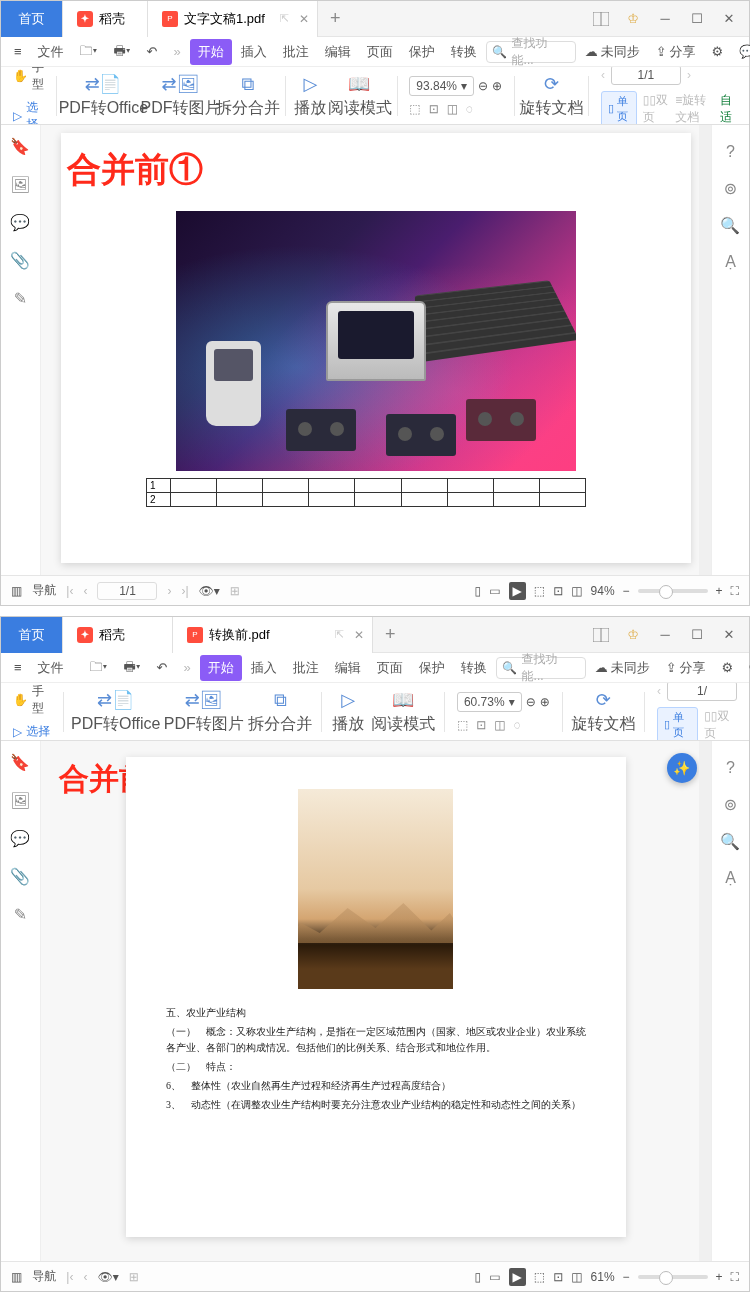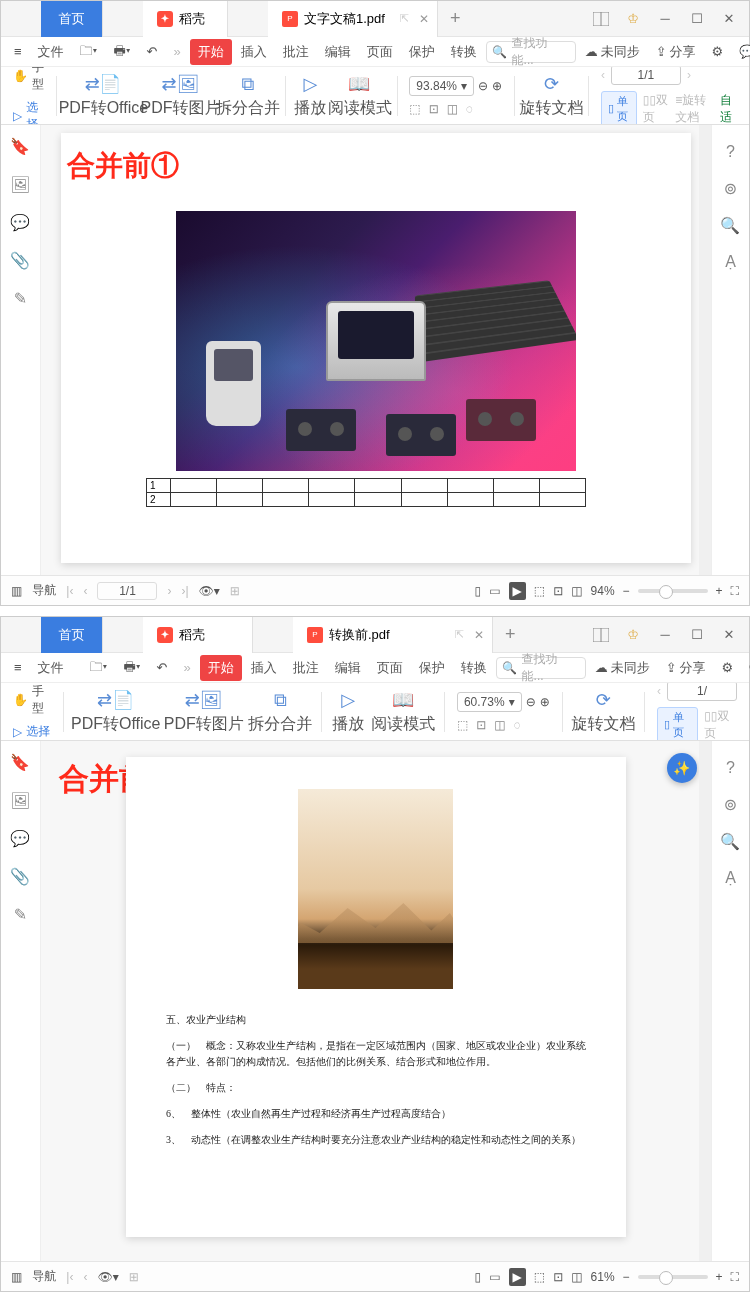--- a/index.html
+++ b/index.html
@@ -1,30 +1,30 @@
 <!DOCTYPE html>
 <html><head>
 <meta charset="utf-8">
 <style>
 * { box-sizing: border-box; margin: 0; padding: 0; }
 body { font-family: "Microsoft YaHei", sans-serif; background: #fff; width: 750px; }
 .app-window { border: 1px solid #ccc; background: #fff; position: relative; }
 .titlebar { height: 36px; display: flex; align-items: center; background: #f5f5f5; border-bottom: 1px solid #e5e5e5; }
-.tab { height: 36px; display: flex; align-items: center; padding: 0 14px; font-size: 13px; border-right: 1px solid #e0e0e0; gap: 6px; margin-left: 40px; }
+.tab { height: 36px; display: flex; align-items: center; padding: 0 14px; font-size: 13px; border-right: 1px solid #e0e0e0; gap: 6px; }
 .tab.home { background: #3a7de0; color: #fff; font-weight: 500; min-width: 62px; justify-content: center; }
 .tab.dk { background: #fff; min-width: 85px; justify-content: flex-start; }
 .tab.file { background: #fff; min-width: 170px; position: relative; }
 .tab .close-x { position: absolute; right: 8px; color: #999; font-size: 12px; }
 .tab .pin { position: absolute; right: 28px; color: #ccc; font-size: 11px; }
 .tab-plus { padding: 0 12px; color: #888; font-size: 18px; cursor: pointer; }
 .win-ctrls { margin-left: auto; display: flex; align-items: center; gap: 0; padding-right: 4px; }
 .win-ctrls .wc { width: 32px; height: 30px; display: flex; align-items: center; justify-content: center; color: #666; font-size: 13px; }
 .menubar { height: 30px; display: flex; align-items: center; padding: 0 6px; font-size: 13px; color: #555; border-bottom: 1px solid #eee; gap: 2px; }
 .menubar .mi { padding: 0 7px; height: 26px; display: flex; align-items: center; gap: 3px; white-space: nowrap; }
-.menubar .mi.start { background: #ef4444; color: #fff; border-radius: 3px; padding: 0 8px; font-weight: 500; }
+.menubar .mi.start { background: #8b5cf6; color: #fff; border-radius: 3px; padding: 0 8px; font-weight: 500; }
 .menubar .sep { width: 1px; height: 18px; background: #ddd; margin: 0 4px; }
 .menubar .search-box { border: 1px solid #ddd; border-radius: 4px; height: 22px; display: flex; align-items: center; padding: 0 6px; color: #aaa; font-size: 12px; gap: 4px; min-width: 90px; }
 .menubar .right-items { margin-left: auto; display: flex; align-items: center; gap: 2px; }
 .ribbon { height: 58px; display: flex; align-items: center; padding: 0 8px; border-bottom: 1px solid #e0e0e0; gap: 4px; font-size: 11px; color: #555; overflow: hidden; }
 .ribbon .grp { display: flex; flex-direction: column; align-items: center; justify-content: center; padding: 0 4px; gap: 2px; min-width: 34px; }
 .ribbon .grp .ic { font-size: 18px; color: #5a8dd6; height: 24px; display: flex; align-items: center; }
 .ribbon .grp .lbl { font-size: 16px; white-space: nowrap; }
 .ribbon .vsep { width: 1px; height: 40px; background: #e5e5e5; margin: 0 4px; }
 .ribbon .tool-2row { display: flex; flex-direction: column; gap: 2px; }
 .ribbon .tool-2row .r { display: flex; align-items: center; gap: 4px; font-size: 12px; padding: 2px 4px; }
@@ -33,39 +33,39 @@
 .ribbon .singlepg { background: #eaf2ff; border: 1px solid #b8d4ff; border-radius: 3px; padding: 2px 6px; font-size: 11px; color: #3a7de0; display: flex; align-items: center; gap: 3px; }
 .workspace { display: flex; height: 450px; background: #f7f7f7; position: relative; }
 .workspace.ws2 { height: 520px; }
 .left-rail { width: 40px; background: #fff; border-right: 1px solid #eee; display: flex; flex-direction: column; align-items: center; padding-top: 10px; gap: 16px; color: #888; }
 .left-rail .ri { width: 22px; height: 22px; display: flex; align-items: center; justify-content: center; }
 .right-rail { width: 38px; background: #fff; border-left: 1px solid #eee; display: flex; flex-direction: column; align-items: center; padding-top: 18px; gap: 18px; color: #888; }
 .canvas { flex: 1; position: relative; overflow: hidden; display: flex; justify-content: center; align-items: flex-start; padding-top: 8px; }
 .page { background: #fff; box-shadow: 0 2px 8px rgba(0,0,0,0.15); position: relative; }
 .page.p1 { width: 630px; height: 430px; }
 .page.p2 { width: 500px; height: 480px; margin-top: 8px; }
-.annot { position: absolute; font-size: 28px; font-weight: 700; color: #ff2a1a; font-family: "SimHei","Microsoft YaHei"; }
+.annot { position: absolute; font-size: 34px; font-weight: 700; color: #ff2a1a; font-family: "SimHei","Microsoft YaHei"; }
 .retro-img { width: 400px; height: 260px; background: linear-gradient(135deg,#1a0b2e 0%,#2d1b4e 30%,#4a1d6e 45%,#8b2d7a 60%,#c93589 75%,#ff3d7f 90%); position: absolute; left: 115px; top: 78px; overflow: hidden; }
 .retro-img::before { content:""; position:absolute; inset:0; background: radial-gradient(ellipse at 30% 60%, rgba(56,189,248,.4), transparent 55%), radial-gradient(ellipse at 70% 70%, rgba(236,72,153,.5), transparent 50%); }
 .retro-monitor { position: absolute; left: 150px; top: 90px; width: 100px; height: 80px; background: linear-gradient(#e8e8e8,#bbb); border-radius: 6px 6px 2px 2px; border: 2px solid #999; }
 .retro-monitor::after { content:""; position:absolute; left:10px; top:8px; right:10px; bottom:20px; background:#1a1a2e; border-radius:3px; }
 .retro-kb { position: absolute; right: 10px; top: 60px; width: 150px; height: 90px; background: #2a2a3a; transform: perspective(300px) rotateX(45deg) rotateZ(-10deg); border-radius: 4px; background-image: repeating-linear-gradient(0deg,#333 0,#333 8px,#444 8px,#444 10px), repeating-linear-gradient(90deg,#333 0,#333 8px,#444 8px,#444 10px); }
 .retro-gameboy { position:absolute; left:30px; top:130px; width:55px; height:85px; background:#ddd; border-radius:6px 6px 10px 10px; }
 .retro-gameboy::after { content:""; position:absolute; left:8px; top:8px; right:8px; height:32px; background:#556; border-radius:3px; }
 .cassette { position:absolute; width:70px; height:42px; background:#2a2a3a; border-radius:3px; }
 .cassette::before, .cassette::after { content:""; position:absolute; top:13px; width:14px; height:14px; border-radius:50%; background:#555; }
 .cassette::before { left:12px; } .cassette::after { right:12px; }
 .mini-table { position: absolute; left: 85px; top: 345px; width: 440px; border-collapse: collapse; }
 .mini-table td { border: 1px solid #333; height: 14px; font-size: 10px; padding: 0 3px; }
 .mini-table td:first-child { width: 24px; }
 .desert-img { width: 155px; height: 200px; position: absolute; left: 172px; top: 32px; overflow: hidden; }
 .desert-img .sky { position: absolute; inset: 0; background: linear-gradient(#f5ead8,#e6c9a2 50%,#d4a571 65%,#3a2a1a 75%,#2a1a0a 78%,#5a3a1a 90%); }
 .desert-img .mtn { position:absolute; top:52%; left:-10%; right:-10%; height:25%; background: linear-gradient(#c9a074,#a67b4a); clip-path: polygon(0 100%, 10% 60%, 20% 80%, 35% 30%, 50% 70%, 65% 20%, 80% 75%, 90% 40%, 100% 100%); opacity: .6; }
 .doc-text { position: absolute; left: 40px; top: 245px; right: 40px; font-size: 10px; line-height: 1.6; color: #222; font-family: "SimSun","宋体",serif; }
-.doc-text p { margin: 10px 0; }
+.doc-text p { margin: 3px 0; }
 .float-btn { position: absolute; right: 14px; top: 12px; width: 30px; height: 30px; border-radius: 50%; background: #3a7de0; color: #fff; display: flex; align-items: center; justify-content: center; font-size: 14px; box-shadow: 0 2px 6px rgba(0,0,0,.25); }
 .statusbar { height: 30px; display: flex; align-items: center; padding: 0 10px; font-size: 12px; color: #555; border-top: 1px solid #e5e5e5; gap: 10px; background: #fdfdfd; }
 .statusbar .sb-right { margin-left: auto; display: flex; align-items: center; gap: 8px; }
 .statusbar .pg-input { border: 1px solid #ddd; padding: 1px 8px; border-radius: 3px; min-width: 60px; text-align: center; }
 .slider { width: 70px; height: 4px; background: #ddd; border-radius: 2px; position: relative; }
 .slider::after { content:""; position:absolute; left:30%; top:-4px; width:12px; height:12px; border-radius:50%; background:#fff; border:1px solid #bbb; }
 svg { display: block; }
 .dk-badge { width: 16px; height: 16px; background: #ff4d3d; border-radius: 3px; display: inline-flex; align-items: center; justify-content: center; color: #fff; font-size: 10px; font-weight: bold; }
 .pdf-badge { width: 16px; height: 16px; background: #ff4d3d; border-radius: 2px; display: inline-flex; align-items: center; justify-content: center; color: #fff; font-size: 8px; }
 .scrollbar-v { position: absolute; right: 0; top: 0; bottom: 0; width: 12px; background: #f0f0f0; }

